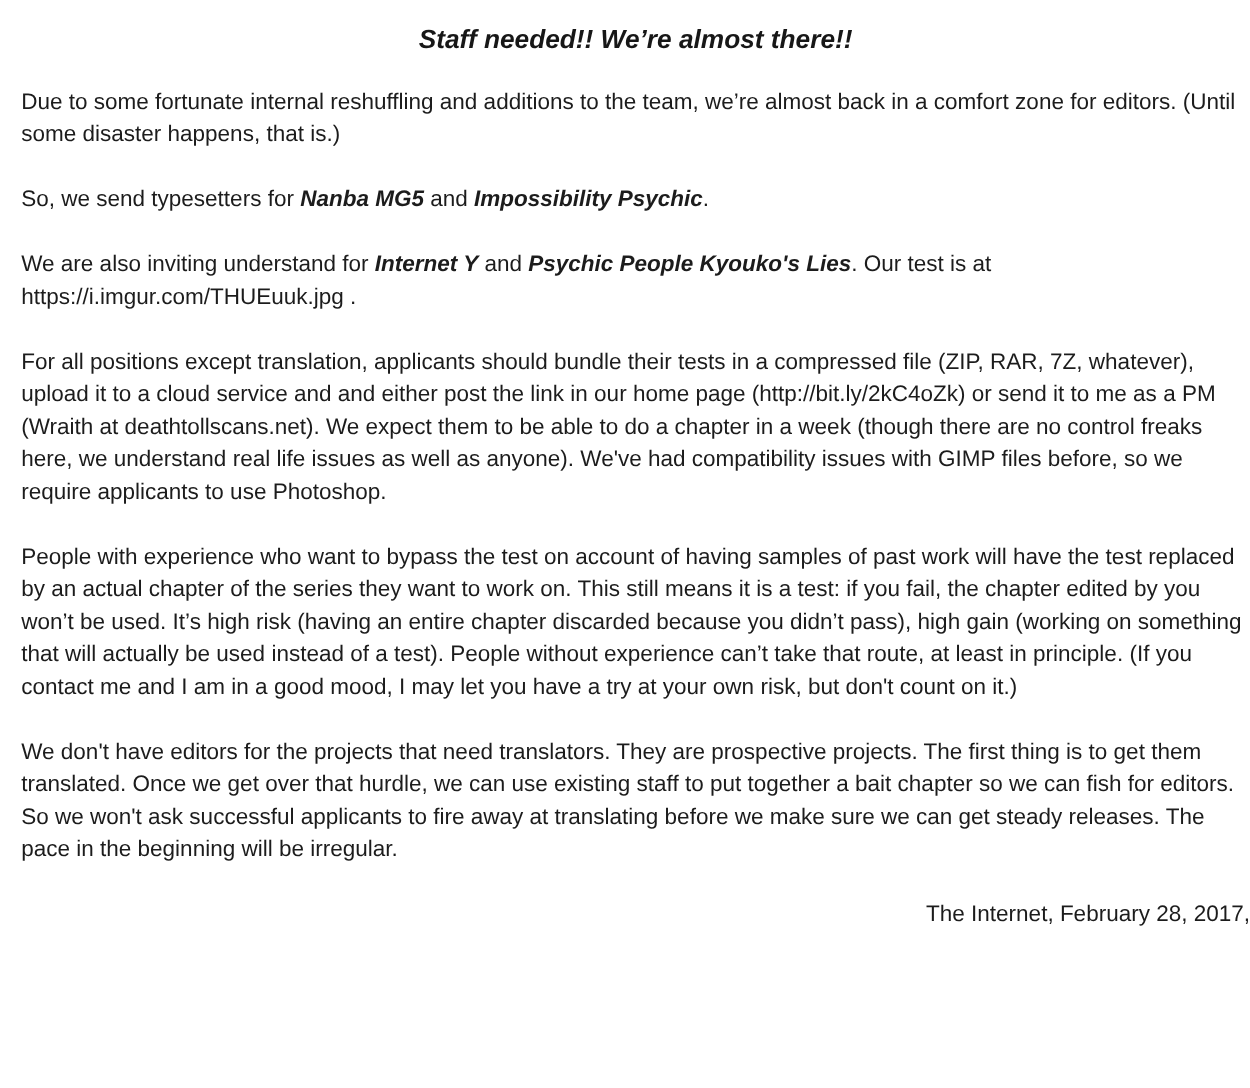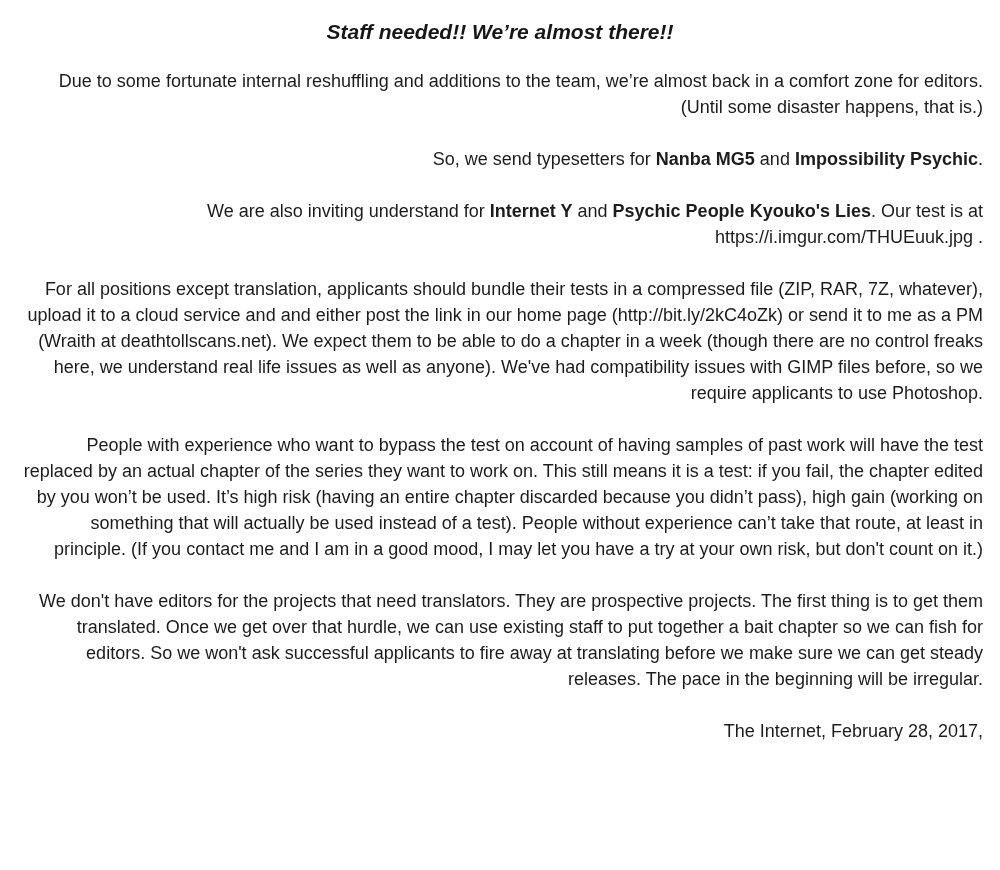--- a/index.html
+++ b/index.html
@@ -4,43 +4,43 @@
 <style>
   html, body {
     margin: 0;
     padding: 0;
     background: #ffffff;
   }
   .page {
     width: 1000px;
     height: 764px;
     box-sizing: border-box;
-    padding: 12px 17px 0 17px;
+    padding: 12px 0 0 17px;
     background: #ffffff;
     color: #1c1c1c;
     font-family: "Liberation Sans", "DejaVu Sans", sans-serif;
     font-size: 18px;
     line-height: 26px;
     overflow: hidden;
   }
   .doc-title {
     margin: 6px 0 22px 0;
     text-align: center;
     font-size: 21px;
     line-height: 28px;
     font-weight: bold;
     font-style: italic;
     color: #171717;
   }
   .para {
     margin: 0 0 26px 0;
-    text-align: right;
   }
   .series {
     font-weight: bold;
+    font-style: italic;
   }
   .signoff {
     text-align: right;
   }
   .dateline {
     margin: 0 0 26px 0;
   }
   .sig-line {
     margin: 0;
   }

